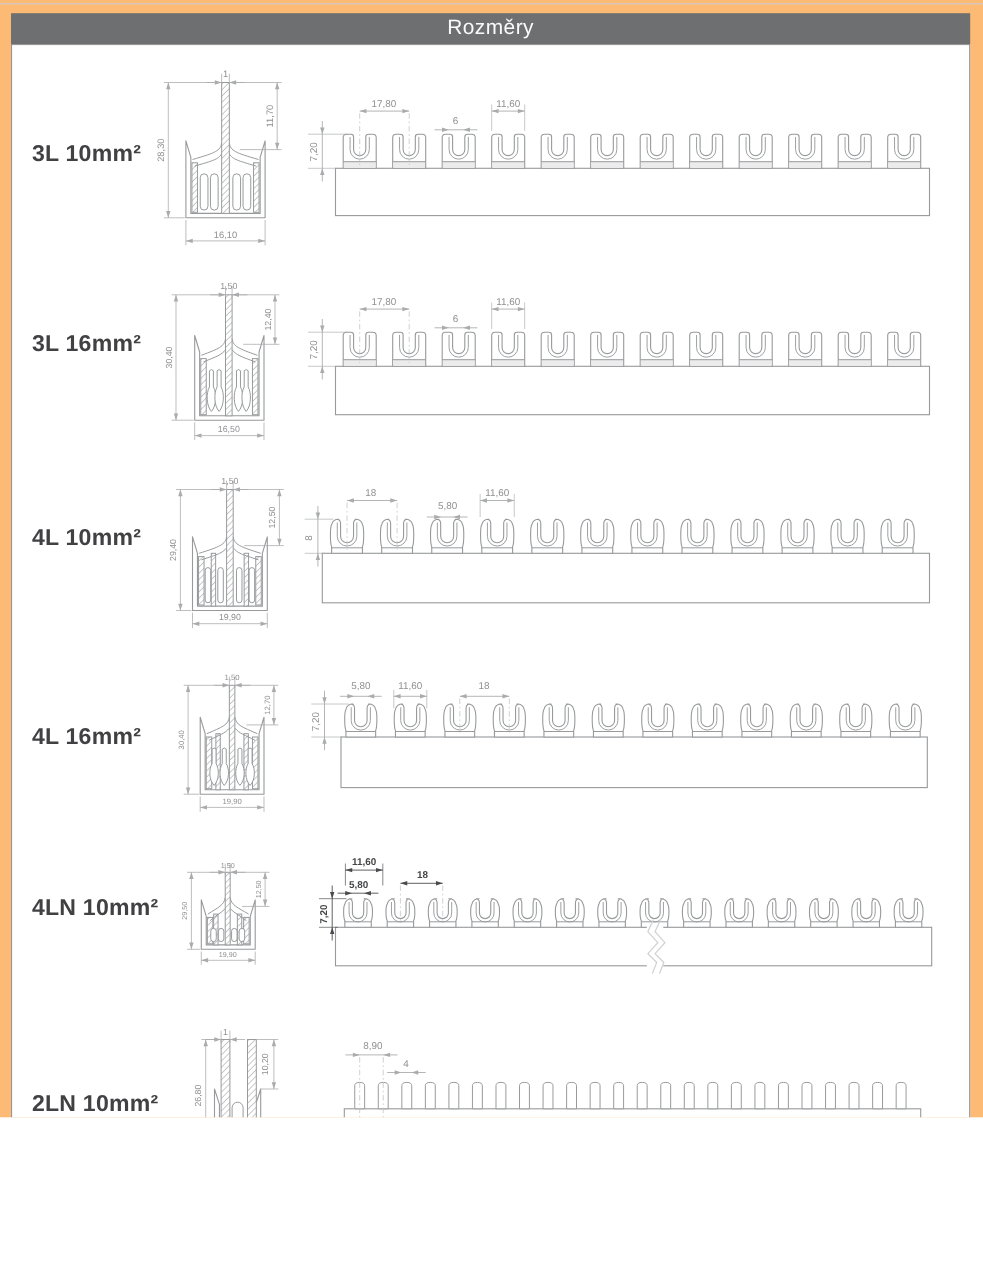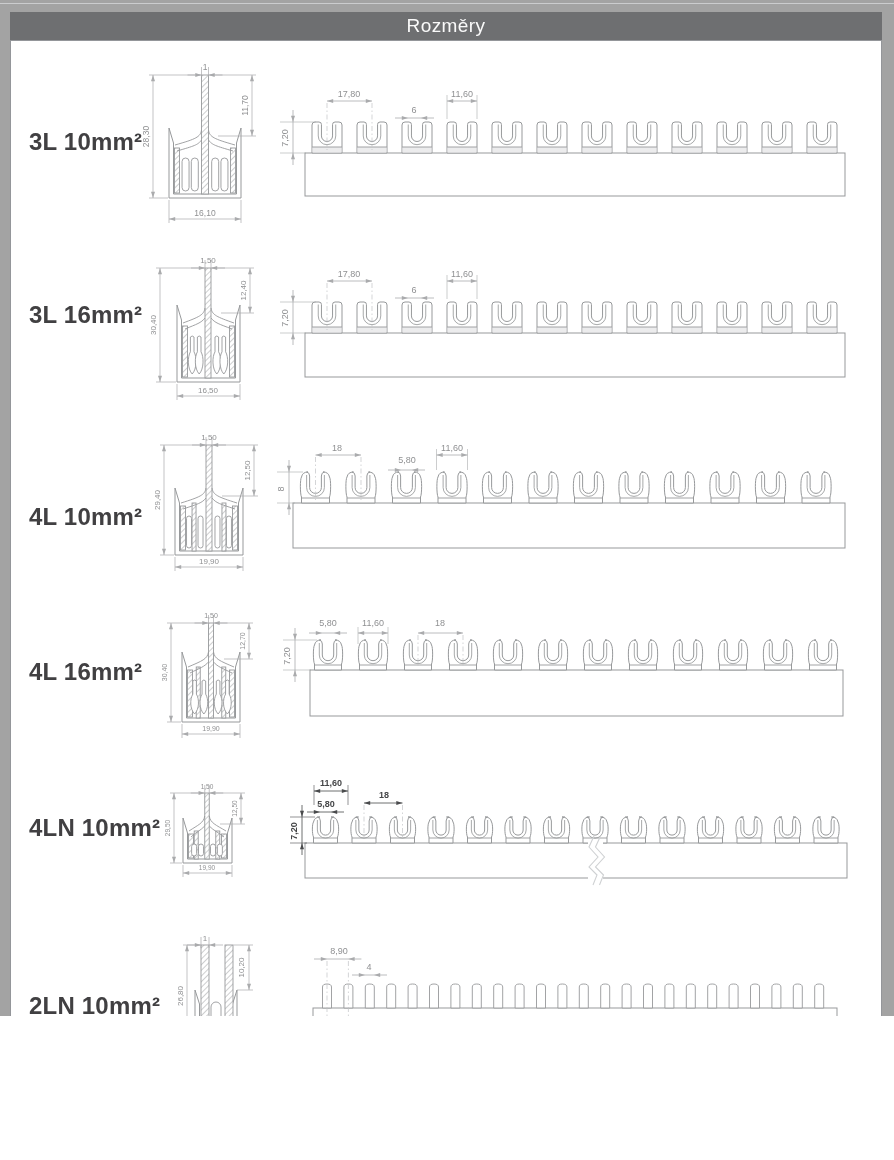--- a/index.html
+++ b/index.html
@@ -1,38 +1,38 @@
 <!DOCTYPE html>
 <html><head>
 <meta charset="utf-8">
 <style>
   html,body{margin:0;padding:0;background:#ffffff;font-family:"Liberation Sans",sans-serif;}
-  .page{position:relative;width:894px;height:1016px;background:#a3a3a3;overflow:hidden;}
+  .page{position:relative;width:894px;height:1016px;background:#fdba74;overflow:hidden;}
   .topline{position:absolute;left:0;top:3px;width:894px;height:1px;background:#cbccce;}
   .header{position:absolute;left:10px;top:12px;width:872px;height:28px;background:#6e6f71;
           color:#fafafa;display:flex;align-items:center;justify-content:center;
           font-size:19px;letter-spacing:.4px;}
   .panel{position:absolute;left:10px;top:40px;width:872px;height:1103px;
          border:1.5px solid #94969a;box-sizing:border-box;background:#fff;}
-  .lbl{position:absolute;left:29px;font-size:24px;font-weight:600;color:#414042;letter-spacing:.2px;}
+  .lbl{position:absolute;left:29px;font-size:21px;font-weight:600;color:#414042;letter-spacing:.2px;}
   svg.cv{position:absolute;left:0;top:0;}
   svg text{font-family:"Liberation Sans",sans-serif;}
 </style>
 </head>
 <body>
 
 <div class="page">
   <div class="topline"></div>
   <div class="header" style="background: rgb(110, 111, 113); color: rgb(250, 250, 250);">
     <span>Rozměry</span>
   </div>
   <div class="panel"></div>
   <div class="lbl" style="top:128px">3L 10mm²</div>
   <div class="lbl" style="top:301px">3L 16mm²</div>
-  <div class="lbl" style="top:503px">4L 10mm²</div>
+  <div class="lbl" style="top:477px">4L 10mm²</div>
   <div class="lbl" style="top:658px">4L 16mm²</div>
   <div class="lbl" style="top:814px">4LN 10mm²</div>
   <div class="lbl" style="top:992px">2LN 10mm²</div>
 
   <svg class="cv" id="cv" width="894" height="1160">
     <defs>
       <pattern id="hch" width="4" height="4" patternUnits="userSpaceOnUse" patternTransform="rotate(45)">
         <rect width="4" height="4" fill="#ffffff"></rect>
         <line x1="0" y1="0" x2="0" y2="4" stroke="#9c9ea0" stroke-width="1"></line>
       </pattern>

